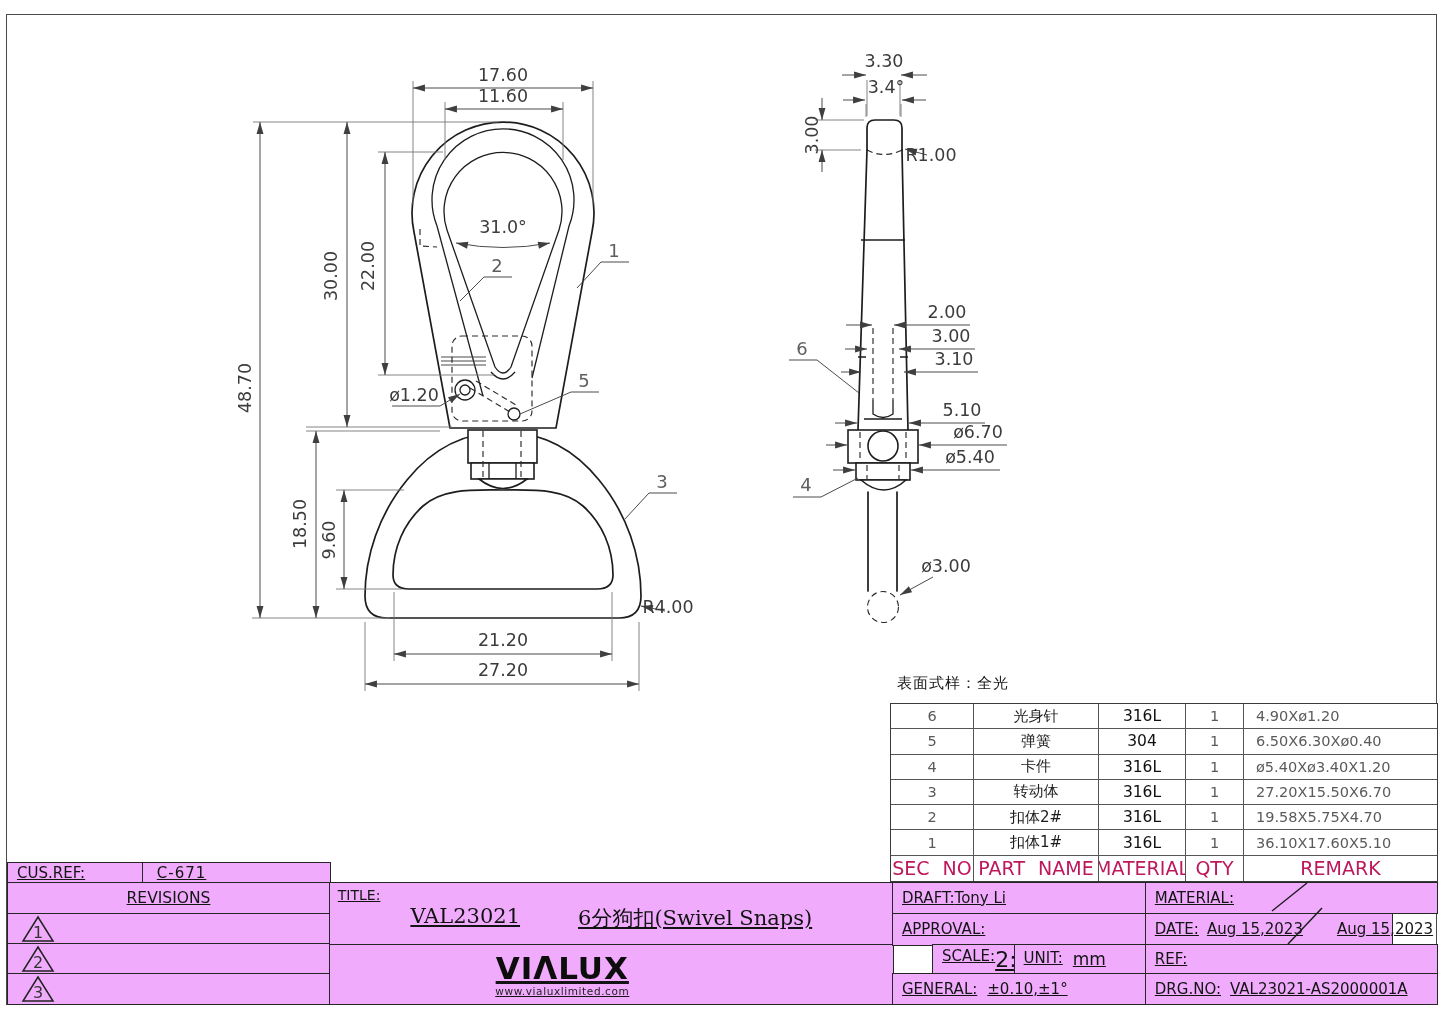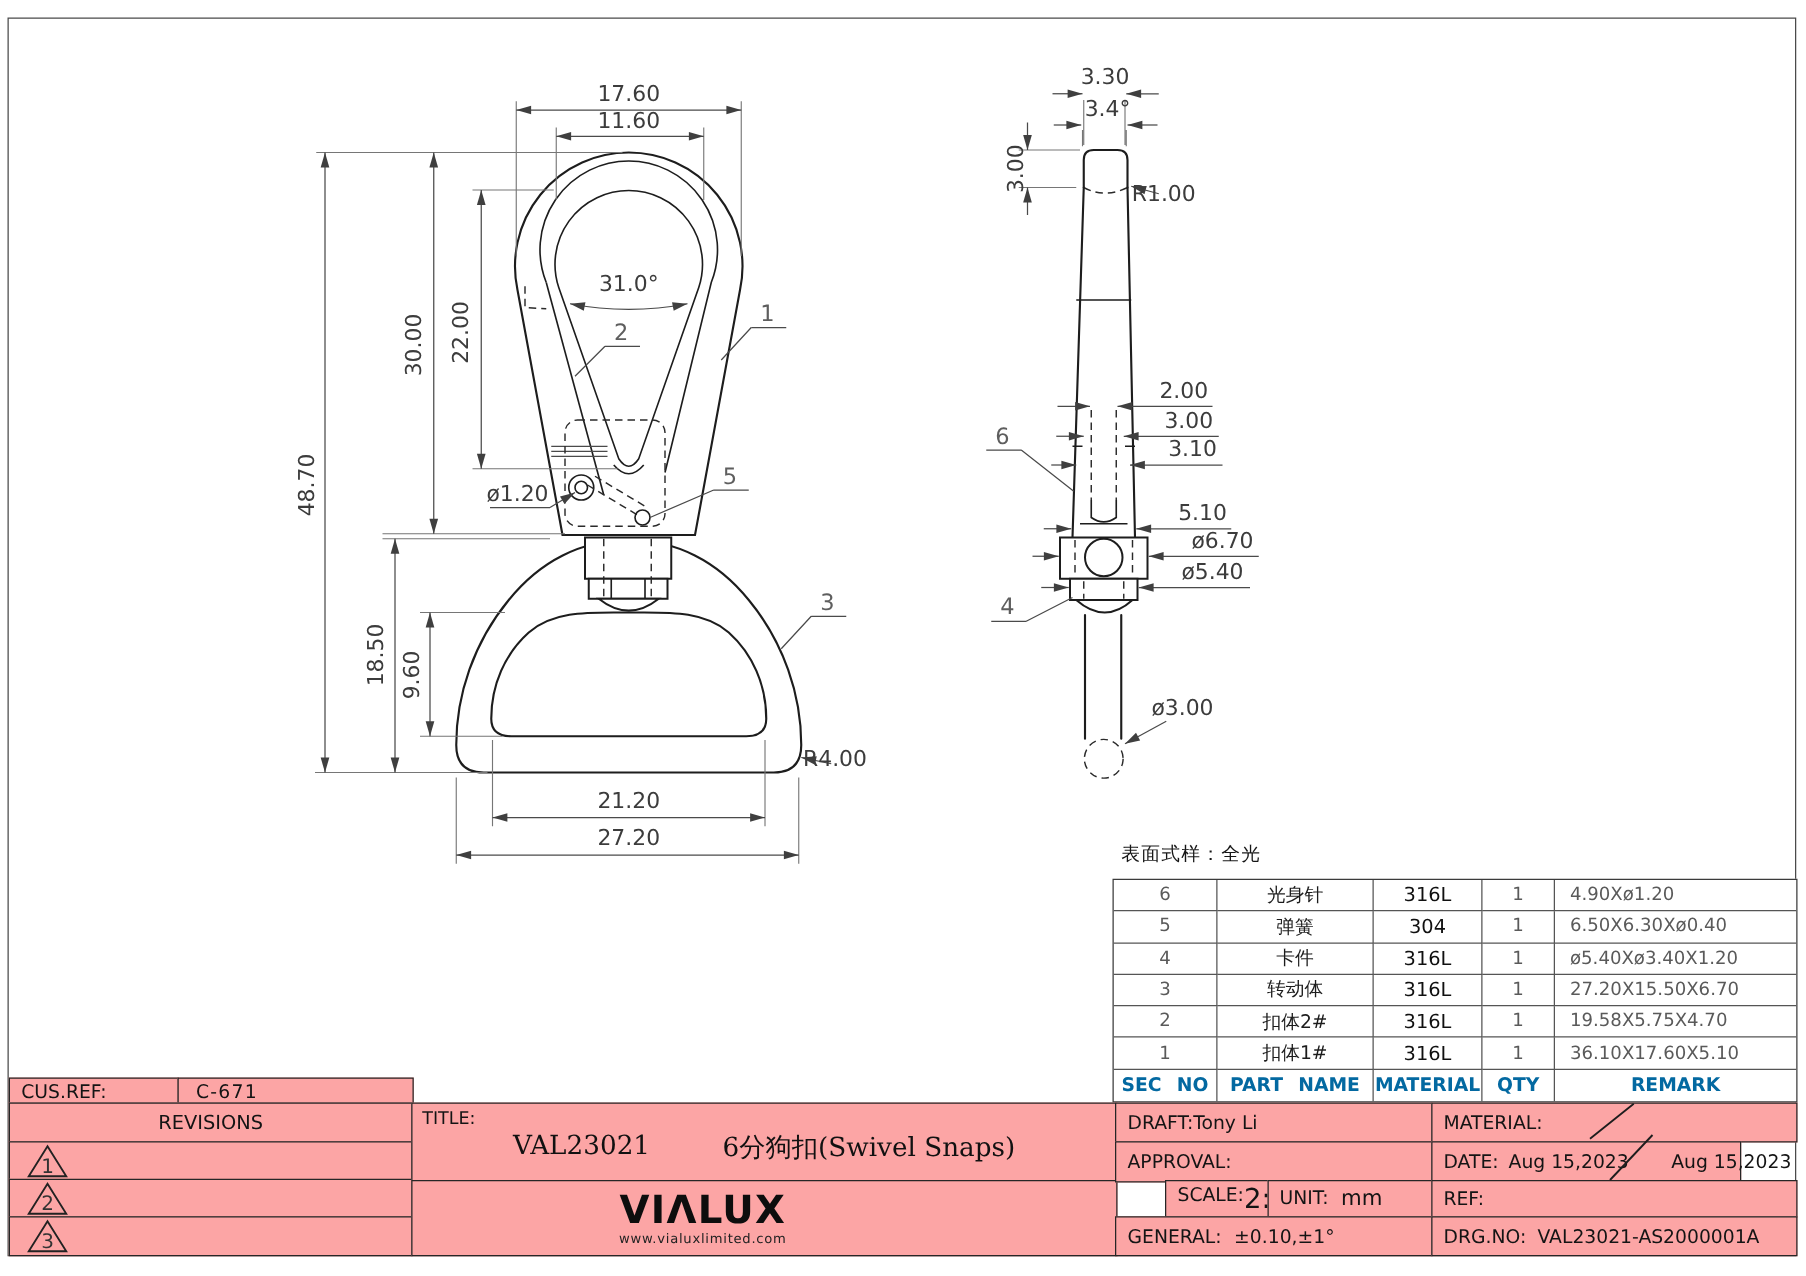--- a/index.html
+++ b/index.html
@@ -25,25 +25,25 @@
   #bom{position:absolute;left:890px;top:703px;width:548px;height:179px;border:1.6px solid #3b3b3b;
        box-sizing:border-box;display:grid;grid-template-columns:83px 125px 87px 58px auto;
        grid-template-rows:repeat(7,1fr);z-index:2;background:#fff;}
   #bom .c{border-right:1px solid #555;border-bottom:1px solid #555;display:flex;align-items:center;
           justify-content:center;font-size:14.5px;color:#5a5a5a;overflow:hidden;white-space:nowrap;}
   #bom .c.last{border-right:none;}
   #bom .c.bot{border-bottom:none;}
   #bom .pname{color:#1c1c1c;font-size:15px;}
   #bom .mat{color:#101010;font-size:15.5px;}
   #bom .rem{justify-content:flex-start;padding-left:12px;}
-  #bom .foot{color:#0369a1;font-size:15px;word-spacing:7px;font-weight:bold;}
+  #bom .foot{color:#be185d;font-size:19px;word-spacing:7px;}
   #note{position:absolute;left:897px;top:674px;z-index:2;font-size:15px;color:#161616;letter-spacing:1px;}
   
-  .cell{position:absolute;border:1.2px solid #262626;box-sizing:border-box;background:#fca5a5;z-index:2;
-        display:flex;align-items:center;font-size:15px;color:#141414;white-space:nowrap;}
+  .cell{position:absolute;border:1.2px solid #262626;box-sizing:border-box;background:#f0abfc;z-index:2;
+        display:flex;align-items:center;font-size:15px;color:#141414;white-space:nowrap;text-decoration:underline;}
   .cell .lab{padding-left:9px;}
   .cell .val{padding-left:14px;}
   #rev-head{justify-content:center;font-size:15.5px;}
   .revrow{padding-left:12px;}
   #title-cell{align-items:flex-start;flex-direction:column;}
   #title-cell .lab{padding:4px 0 0 8px;font-size:14px;}
   #title-line{width:100%;display:flex;justify-content:center;gap:58px;margin-top:1px;
               font-family:"DejaVu Serif","Liberation Serif",serif;font-size:21px;color:#111;}
   #logo-cell{flex-direction:column;justify-content:center;align-items:center;}
   #logo-inner{transform:translateX(-49px);text-align:center;}

